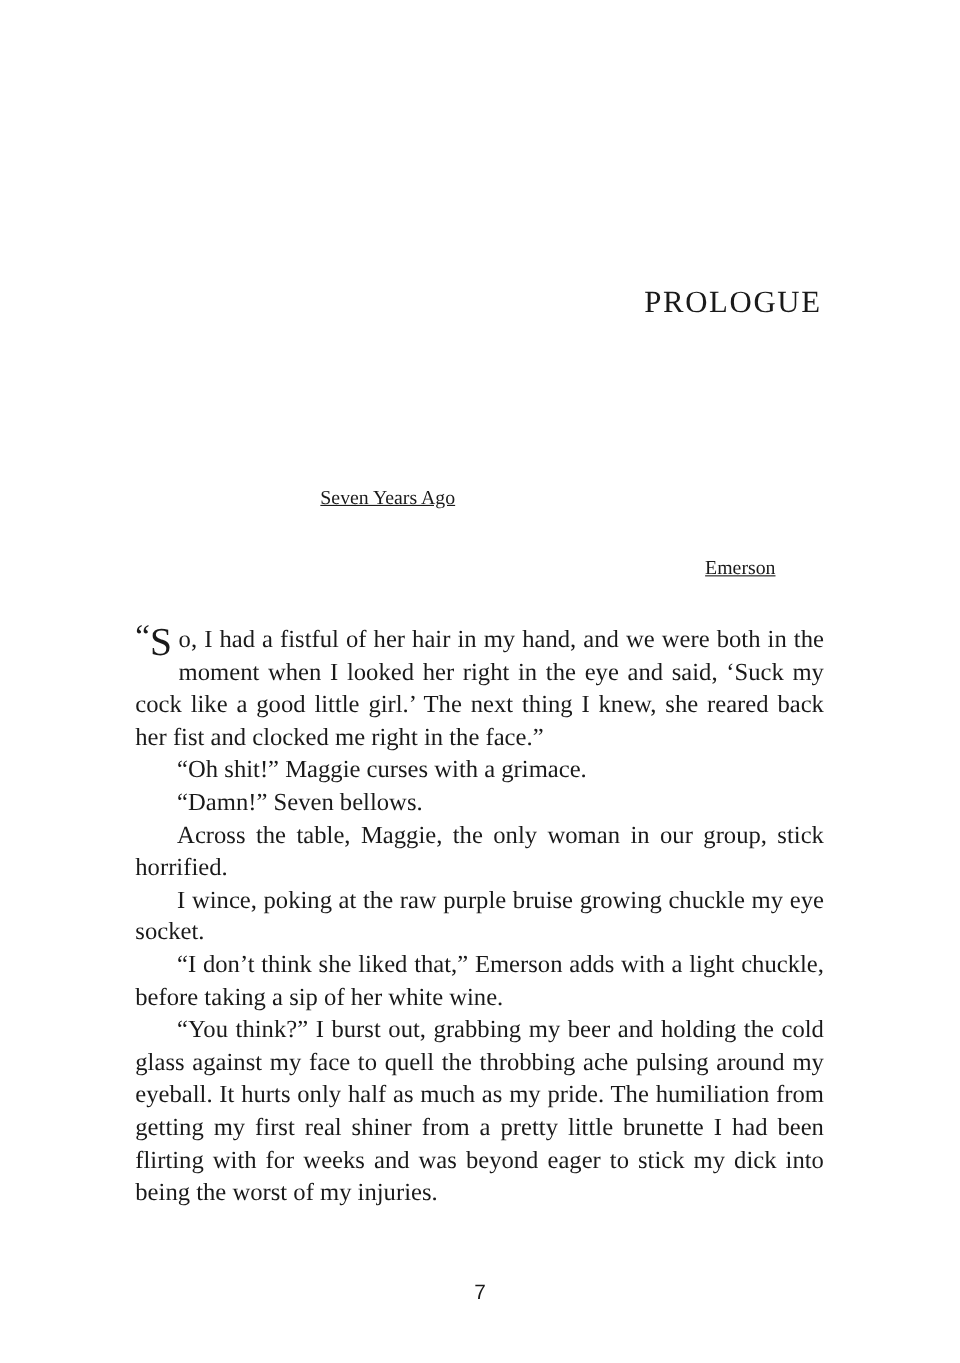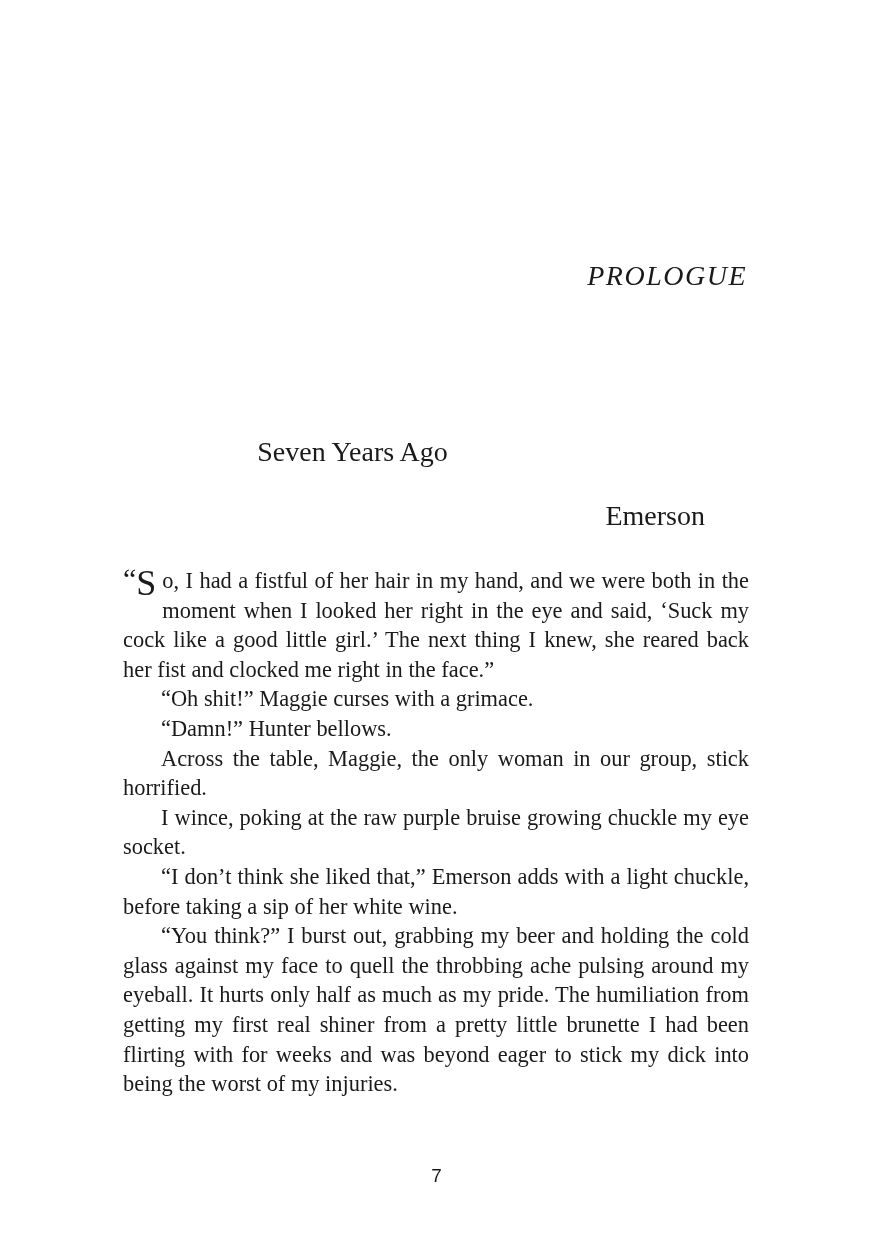--- a/index.html
+++ b/index.html
@@ -23,30 +23,30 @@
     }
     .chapter-title {
       position: absolute;
       right: 126px;
       top: 258px;
       font-size: 28px;
       letter-spacing: 1.5px;
       margin: 0;
       font-weight: normal;
       line-height: 36px;
-      font-style: italic;
     }
     .subhead {
       position: absolute;
       left: 0;
       width: 705px;
       text-align: center;
-      font-size: 28px;
+      font-size: 18px;
       line-height: 28px;
       margin: 0;
+      text-decoration: underline;
     }
     .time-heading { top: 438px; }
     .pov-heading { top: 502px; text-align: right; }
     .body-text {
       position: absolute;
       left: 123px;
       width: 626px;
       top: 566px;
       font-size: 22.4px;
       line-height: 29.6px;
@@ -97,21 +97,21 @@
 
   <p class="subhead time-heading">Seven Years Ago</p>
 
   <p class="subhead pov-heading">Emerson</p>
 
   <div class="body-text">
     <p class="para first">
       <span class="dropcap-wrap"><span class="dropcap-quote">“</span><span class="dropcap-letter">S</span></span><span>o, I had a fistful of her hair in my hand, and we were both in the moment when I looked her right in the eye and said, ‘Suck my cock like a good little girl.’ The next thing I knew, she reared back her fist and clocked me right in the face.”</span>
     </p>
     <p class="para">“Oh shit!” Maggie curses with a grimace.</p>
-    <p class="para">“Damn!” Hunter bellows.</p>
+    <p class="para">“Damn!” Seven bellows.</p>
     <p class="para">Across the table, Maggie, the only woman in our group, stick horrified.</p>
     <p class="para">I wince, poking at the raw purple bruise growing chuckle my eye socket.</p>
     <p class="para">“I don’t think she liked that,” Emerson adds with a light chuckle, before taking a sip of her white wine.</p>
     <p class="para">“You think?” I burst out, grabbing my beer and holding the cold glass against my face to quell the throbbing ache pulsing around my eyeball. It hurts only half as much as my pride. The humiliation from getting my first real shiner from a pretty little brunette I had been flirting with for weeks and was beyond eager to stick my dick into being the worst of my injuries.</p>
   </div>
 
   <div class="page-number">7</div>
 
 </div>
 

